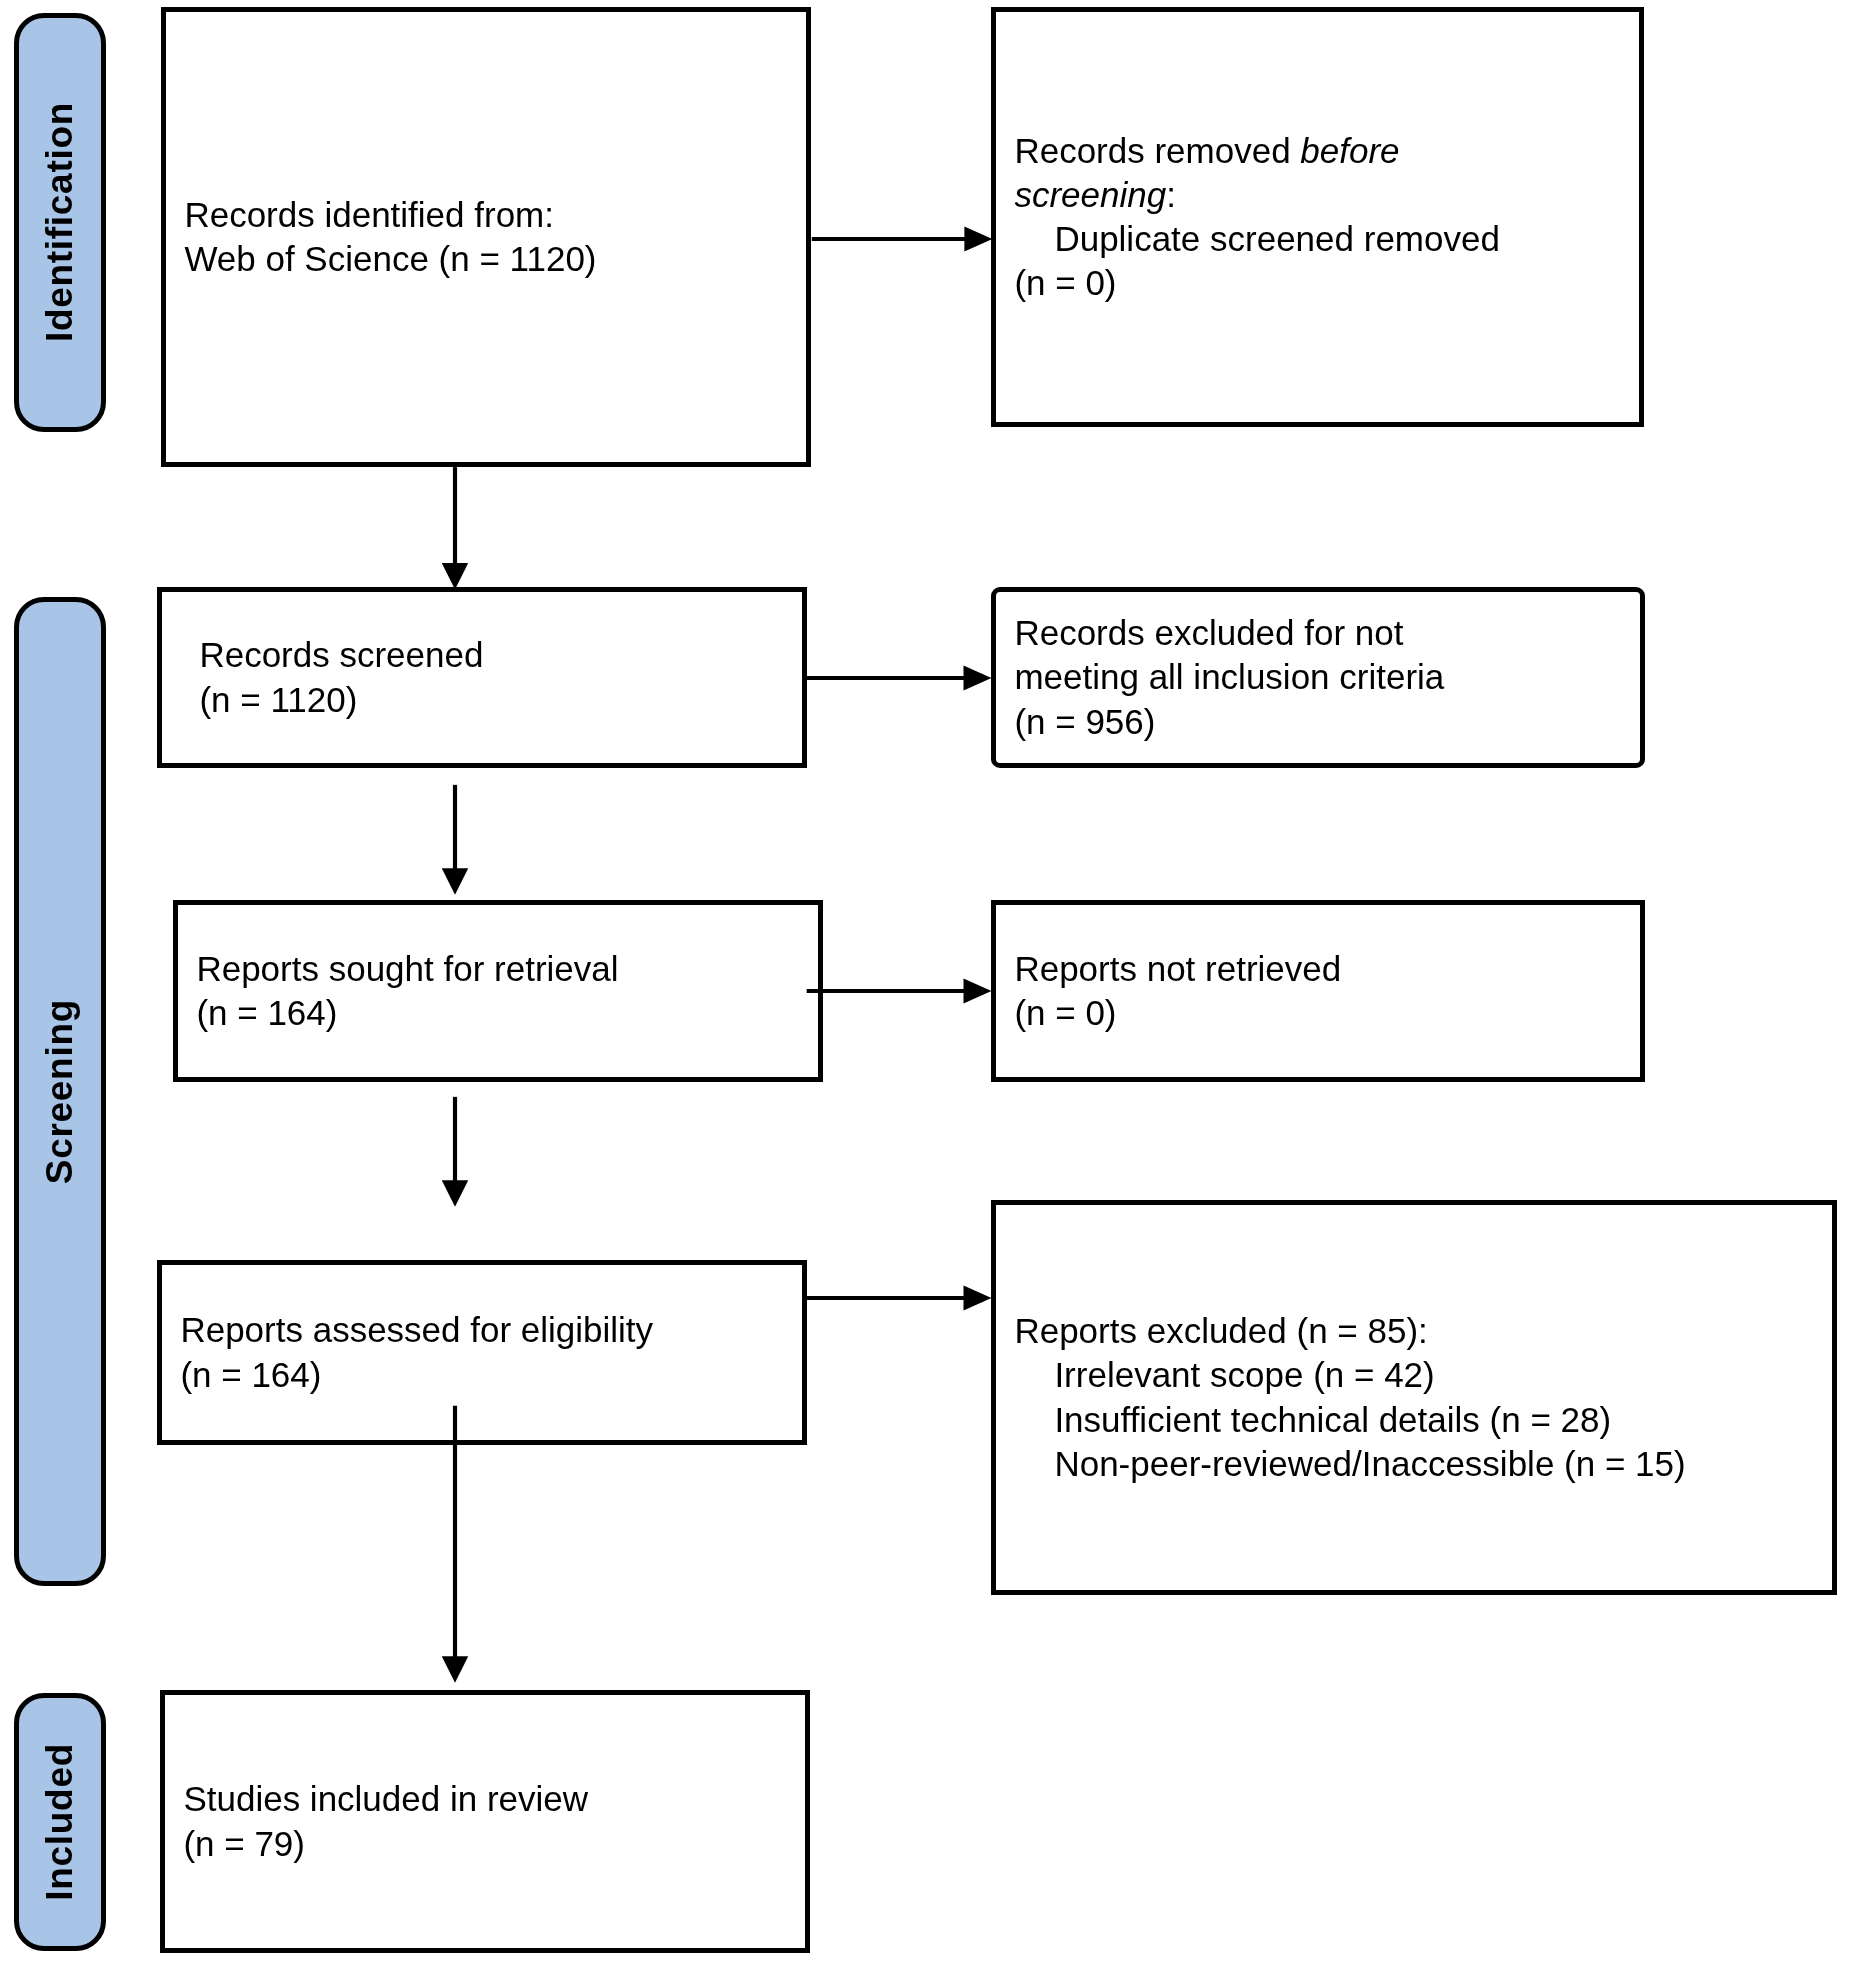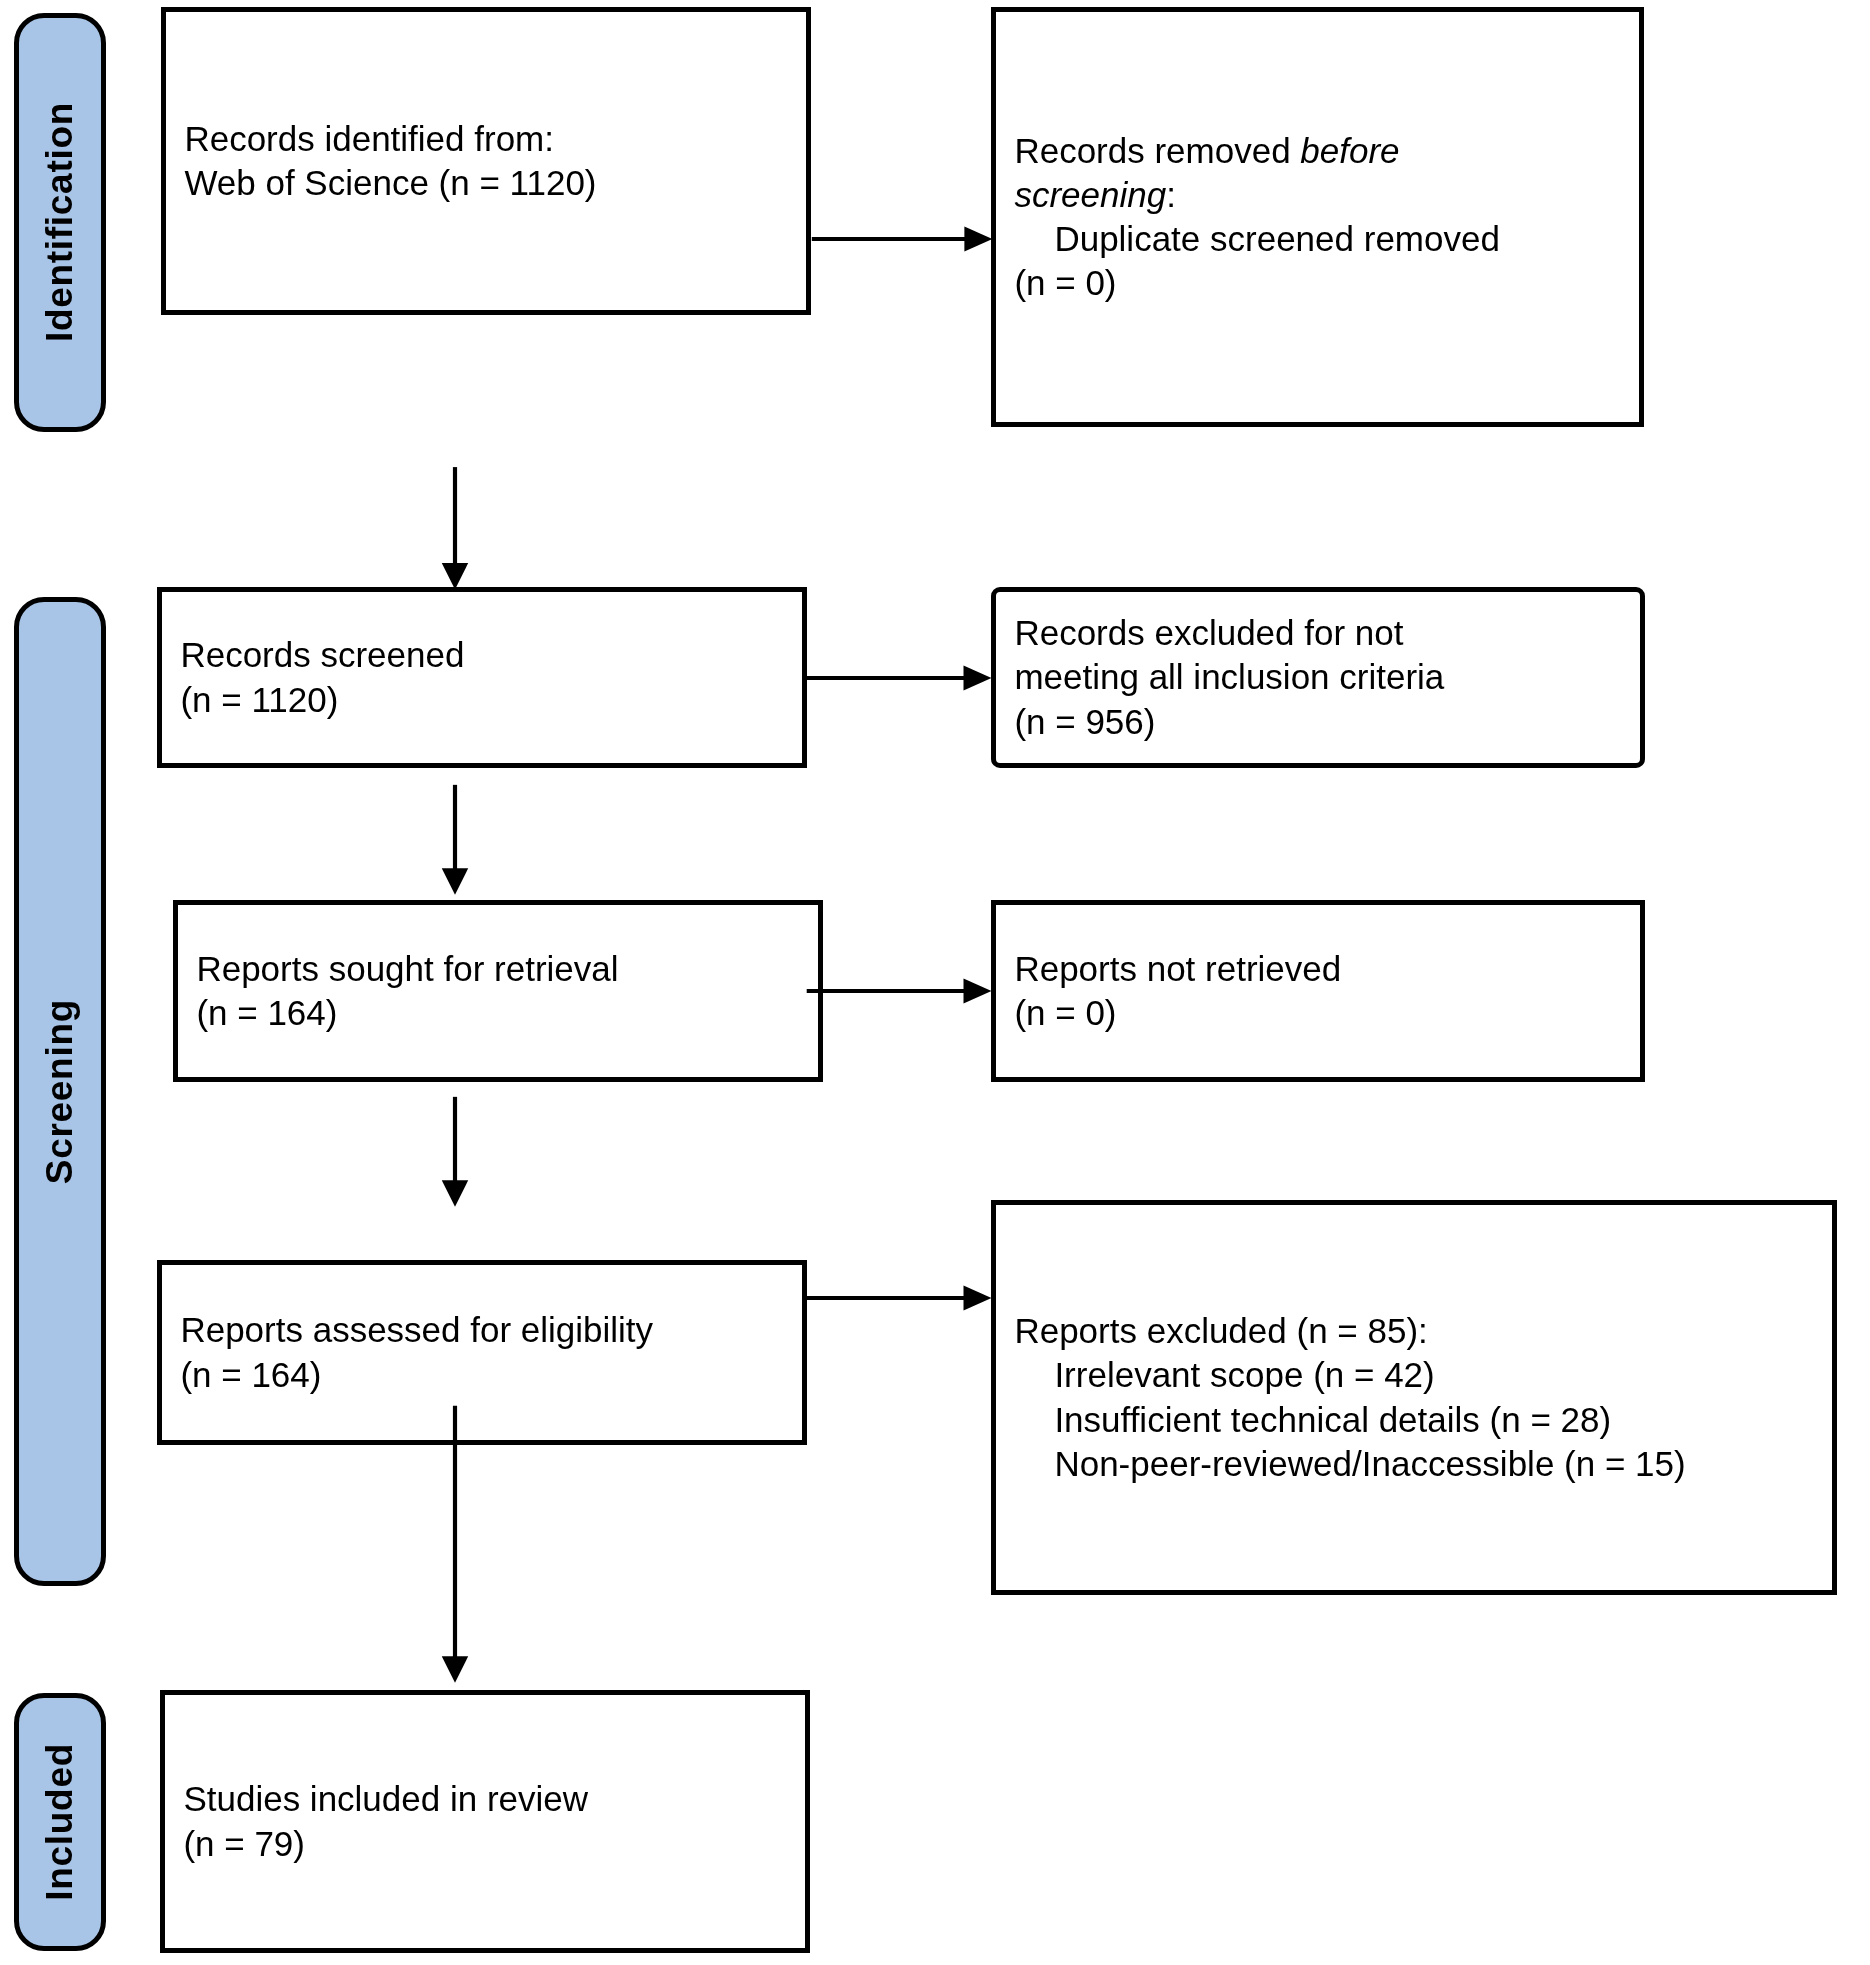--- a/index.html
+++ b/index.html
@@ -77,21 +77,21 @@
   </div>
 
   <div class="stage" style="left:14px; top:597px; width:92px; height:989px;">
     <span class="stage-label">Screening</span>
   </div>
 
   <div class="stage" style="left:14px; top:1693px; width:92px; height:258px;">
     <span class="stage-label">Included</span>
   </div>
 
-  <div class="box" style="left:161px; top:7px; width:650px; height:308px;">
+  <div class="box" style="left:161px; top:7px; width:650px; height:460px;">
     <div class="box-inner">
       <div class="line">Records identified from:</div>
       <div class="line">Web of Science (n = 1120)</div>
     </div>
   </div>
 
   <div class="box" style="left:991px; top:7px; width:653px; height:420px;">
     <div class="box-inner">
       <div class="line"><span>Records removed </span><span class="ital">before</span></div>
       <div class="line"><span class="ital">screening</span><span>:</span></div>
@@ -107,21 +107,21 @@
     </svg>
   </div>
 
   <div class="conn" style="left:439px; top:466px; width:32px; height:126px;">
     <svg width="32" height="126" viewBox="0 0 46 178">
       <line x1="23" y1="0" x2="23" y2="140" stroke="#000" stroke-width="6"></line>
       <polygon points="4,138 42,138 23,176" fill="#000"></polygon>
     </svg>
   </div>
 
-  <div class="box" style="left:157px; top:587px; width:650px; height:181px;">
+  <div class="box" style="left:157px; top:587px; width:650px; height:181px;padding-left:19px;">
     <div class="box-inner">
       <div class="line">Records screened</div>
       <div class="line">(n = 1120)</div>
     </div>
   </div>
 
   <div class="box" style="left:991px; top:587px; width:654px; height:181px;border-radius:9px;">
     <div class="box-inner">
       <div class="line">Records excluded for not</div>
       <div class="line">meeting all inclusion criteria</div>

